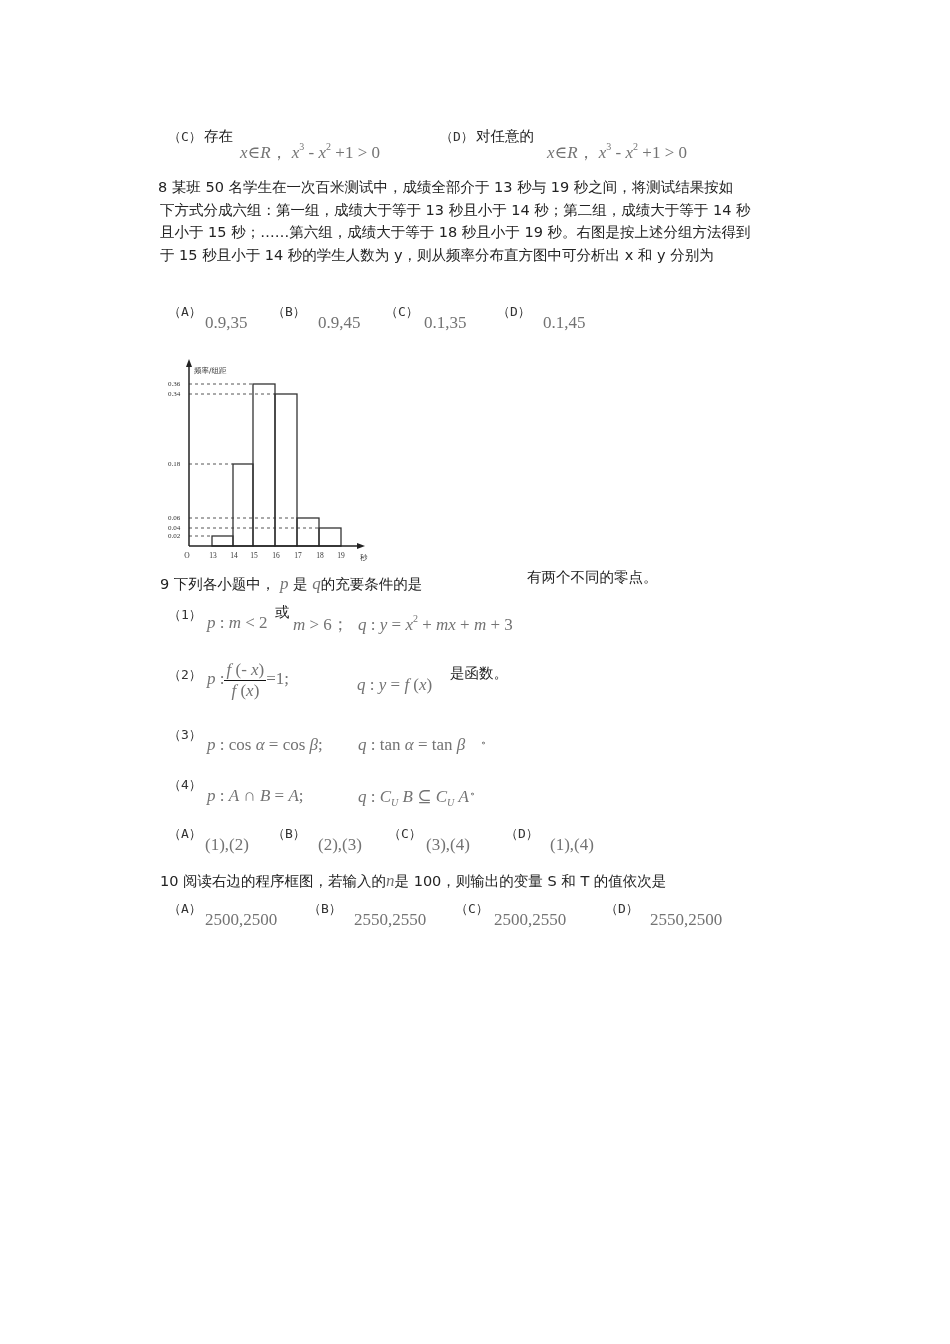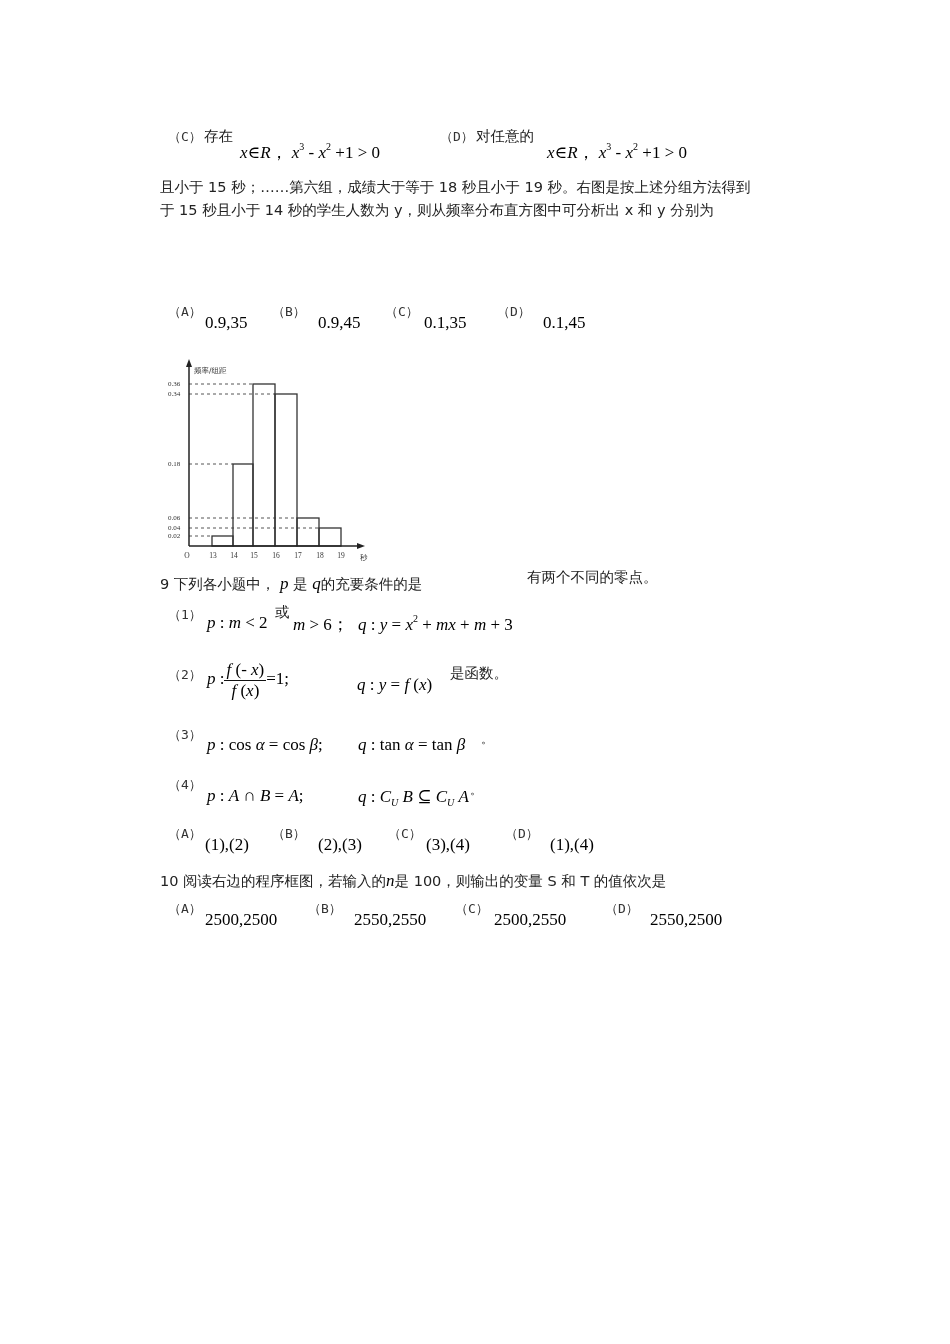--- a/index.html
+++ b/index.html
@@ -1,21 +1,21 @@
 <!DOCTYPE html>
 <html><head>
 <meta charset="utf-8">
 <style>
   html, body { margin:0; padding:0; background:#ffffff; }
   body { width:950px; height:1344px; position:relative; overflow:hidden;
          font-family: "DejaVu Serif", "Liberation Serif", serif; color:#1a1a1a; }
   .abs { position:absolute; white-space:nowrap; }
   .cn { font-family: "DejaVu Sans", "Liberation Sans", sans-serif; font-size:14.5px; color:#222; }
   .lbl { font-family: "DejaVu Sans Mono", "Liberation Mono", monospace; font-size:13px; color:#333; }
-  .math { font-family: "Liberation Serif", "DejaVu Serif", serif; font-size:17px; color:#000000; }
+  .math { font-family: "Liberation Serif", "DejaVu Serif", serif; font-size:17px; color:#737373; }
   .math i { font-style:italic; }
   .para { position:absolute; left:160px; width:650px; font-family: "DejaVu Sans", "Liberation Sans", sans-serif;
           font-size:14.5px; line-height:22.5px; color:#222; }
   .frac { display:inline-block; vertical-align:middle; text-align:center; }
   .frac .num { display:block; border-bottom:1px solid #111; padding:0 2px; }
   .frac .den { display:block; padding:0 2px; }
   sup.s { font-size:10px; vertical-align:8px; }
   sub.s { font-size:10px; vertical-align:-4px; }
 </style>
 </head>
@@ -23,20 +23,22 @@
 
 <span class="abs lbl" style="left:168px;top:128px;">（C）</span>
 <span class="abs cn" style="left:204px;top:127px;">存在</span>
 <span class="abs math" style="left:240px;top:141px;"><i>x</i>∈<i>R</i>，&nbsp;<i>x</i><sup class="s">3</sup> - <i>x</i><sup class="s">2</sup> +1 &gt; 0</span>
 
 <span class="abs lbl" style="left:440px;top:128px;">（D）</span>
 <span class="abs cn" style="left:476px;top:127px;">对任意的</span>
 <span class="abs math" style="left:547px;top:141px;"><i>x</i>∈<i>R</i>，&nbsp;<i>x</i><sup class="s">3</sup> - <i>x</i><sup class="s">2</sup> +1 &gt; 0</span>
 
 <div class="para" style="top:176px;">
+  <div style="margin-left:-2px;">8 某班 50 名学生在一次百米测试中，成绩全部介于 13 秒与 19 秒之间，将测试结果按如</div>
+  <div>下方式分成六组：第一组，成绩大于等于 13 秒且小于 14 秒；第二组，成绩大于等于 14 秒</div>
   <div>且小于 15 秒；……第六组，成绩大于等于 18 秒且小于 19 秒。右图是按上述分组方法得到</div>
   <div>于 15 秒且小于 14 秒的学生人数为 y，则从频率分布直方图中可分析出 x 和 y 分别为</div>
 </div>
 
 <span class="abs lbl" style="left:168px;top:303px;">（A）</span>
 <span class="abs math" style="left:205px;top:313px;">0.9,35</span>
 <span class="abs lbl" style="left:272px;top:303px;">（B）</span>
 <span class="abs math" style="left:318px;top:313px;">0.9,45</span>
 <span class="abs lbl" style="left:385px;top:303px;">（C）</span>
 <span class="abs math" style="left:424px;top:313px;">0.1,35</span>

